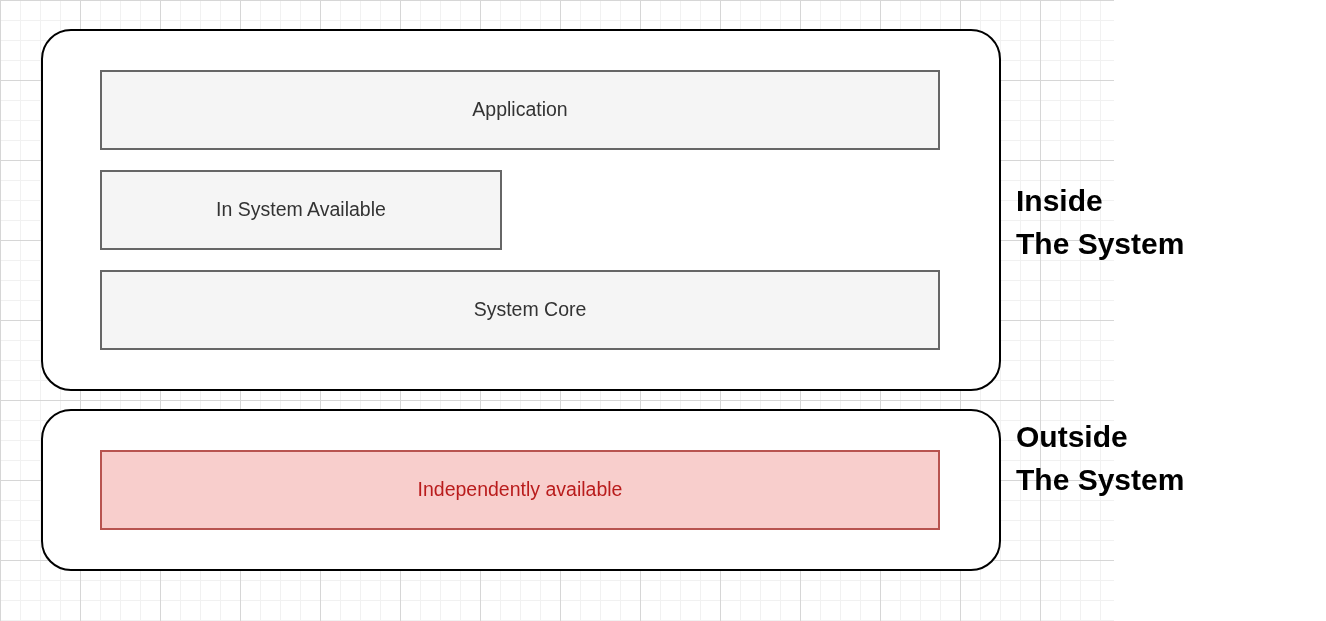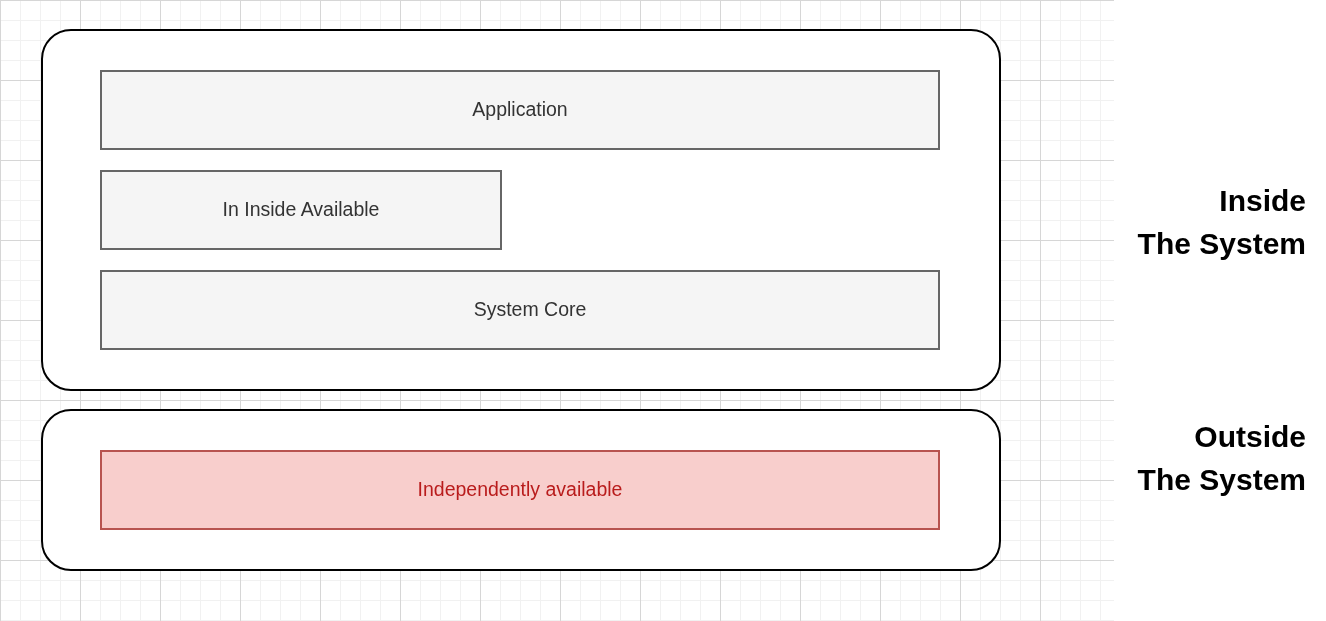--- a/index.html
+++ b/index.html
@@ -87,40 +87,40 @@
   #box-independently-available .comp-label {
     color: #b91c1c;
   }
 
   
   .side-label {
     position: absolute;
     font-size: 30px;
     font-weight: bold;
     color: #000000;
-    text-align: right;
+    text-align: left;
     line-height: 1.42;
     white-space: pre-line;
   }
   #label-inside  { left: 1016px; top: 180px; width: 290px; }
   #label-outside { left: 1016px; top: 416px; width: 290px; }
 </style>
 </head>
 <body>
 
 <div id="canvas">
 
   <div id="inside-container" class="container-box"></div>
 
   <div id="box-application" class="comp-box">
     <span class="comp-label">Application</span>
   </div>
 
   <div id="box-in-system-avail" class="comp-box">
-    <span class="comp-label">In Inside Available</span>
+    <span class="comp-label">In System Available</span>
   </div>
 
 
   <div id="box-system-core" class="comp-box">
     <span class="comp-label">System Core</span>
   </div>
 
   <div id="label-inside" class="side-label">Inside
 The System</div>
 

